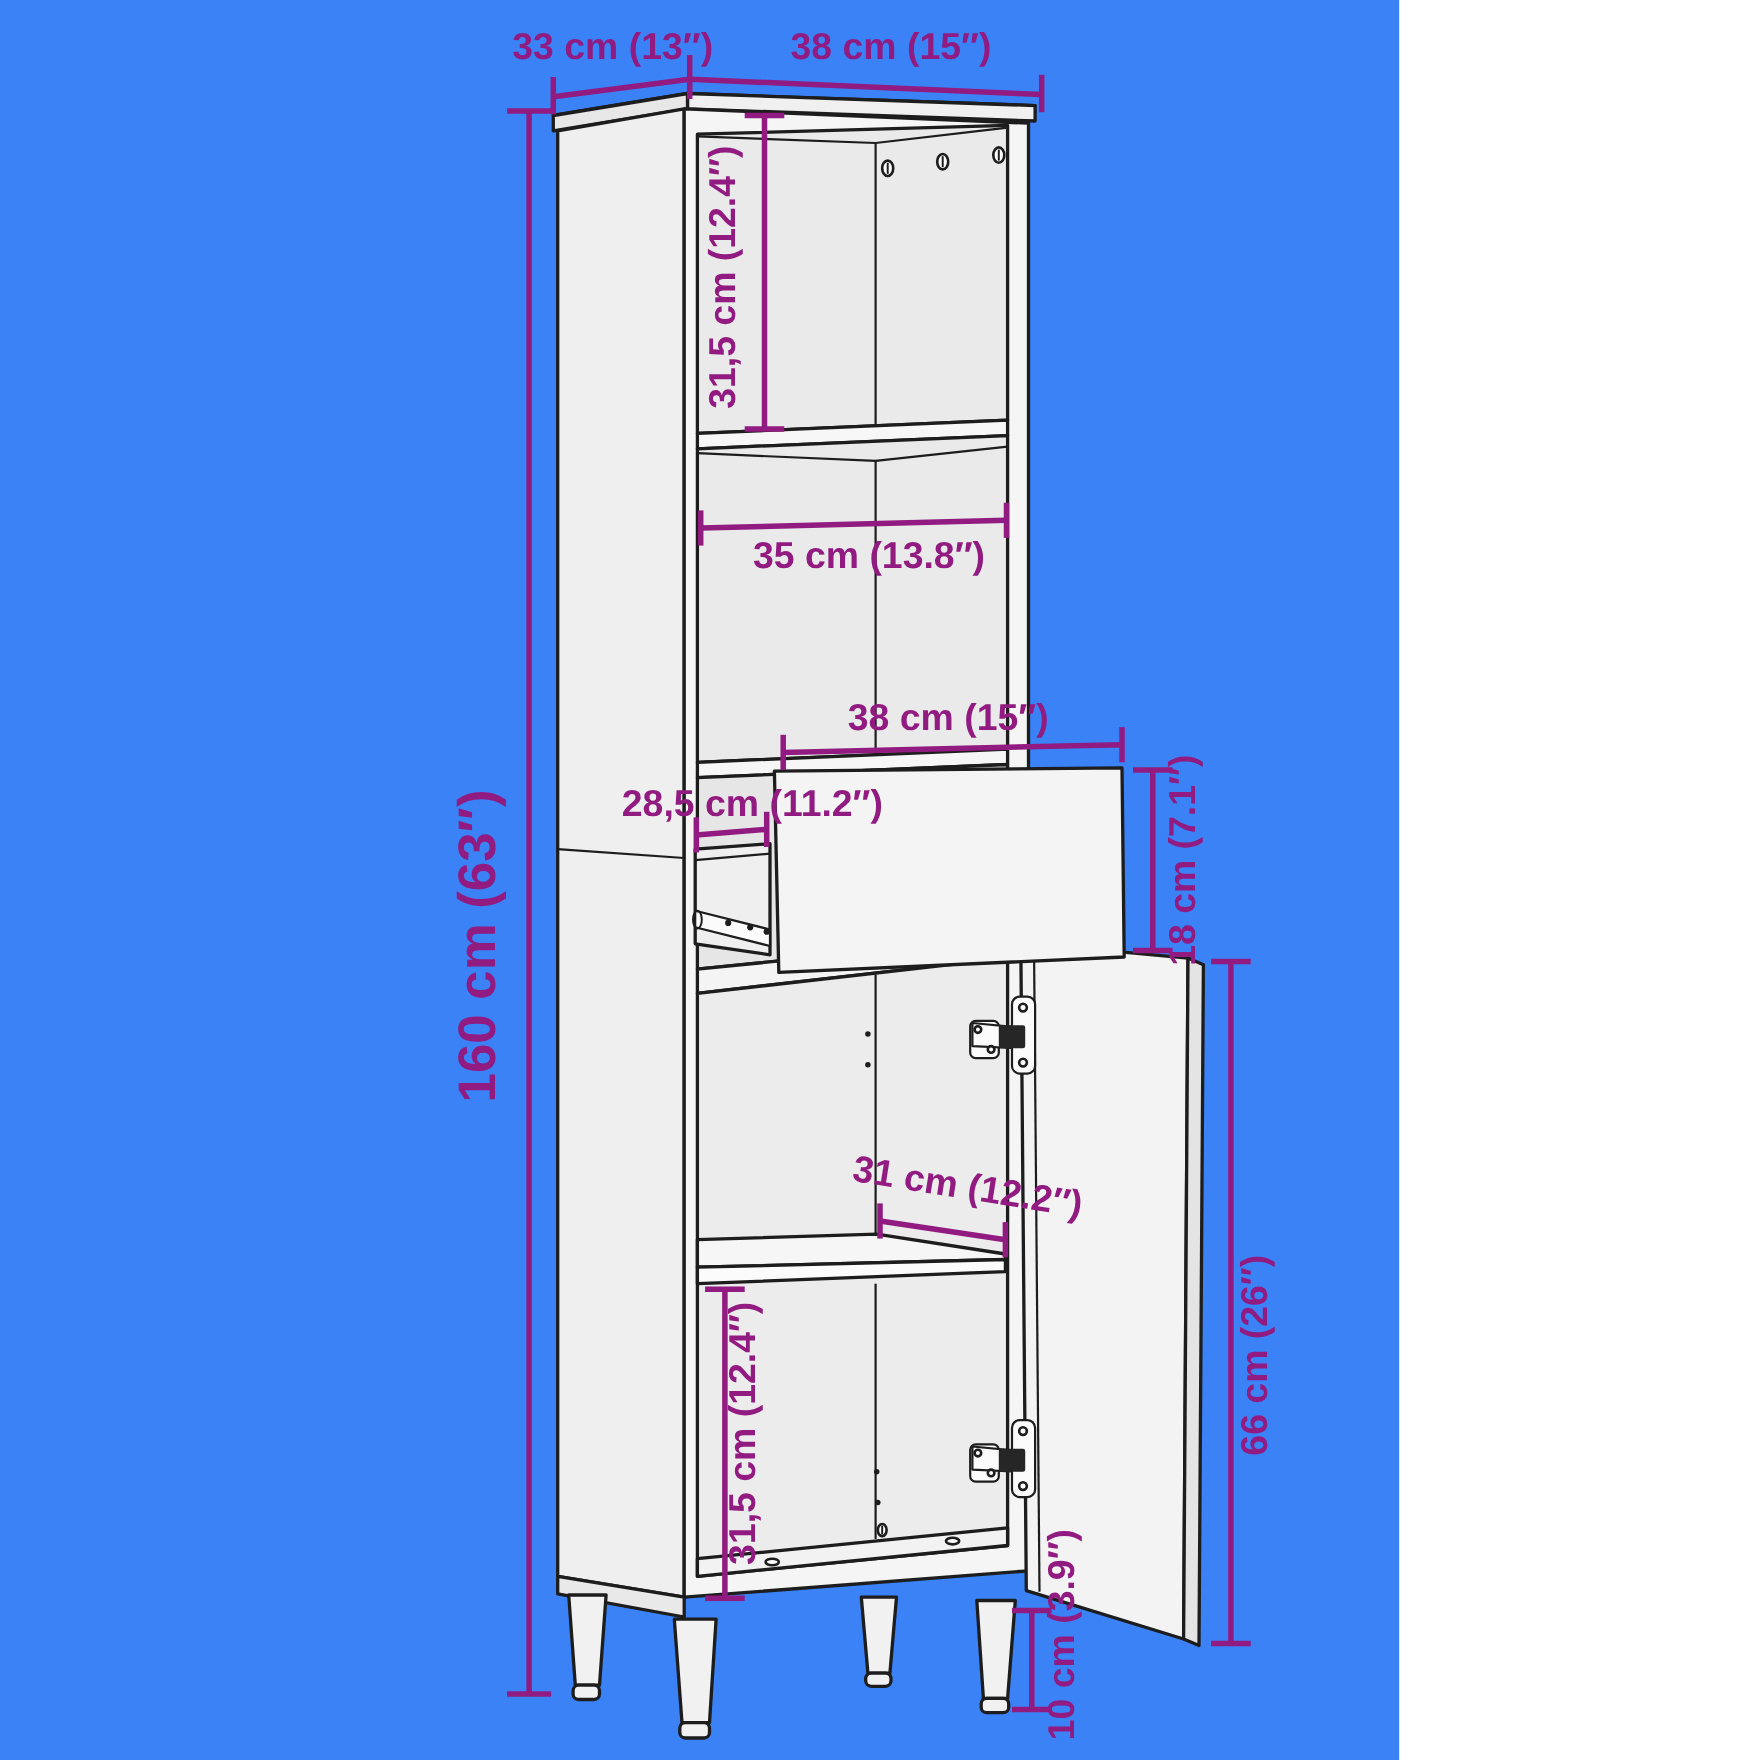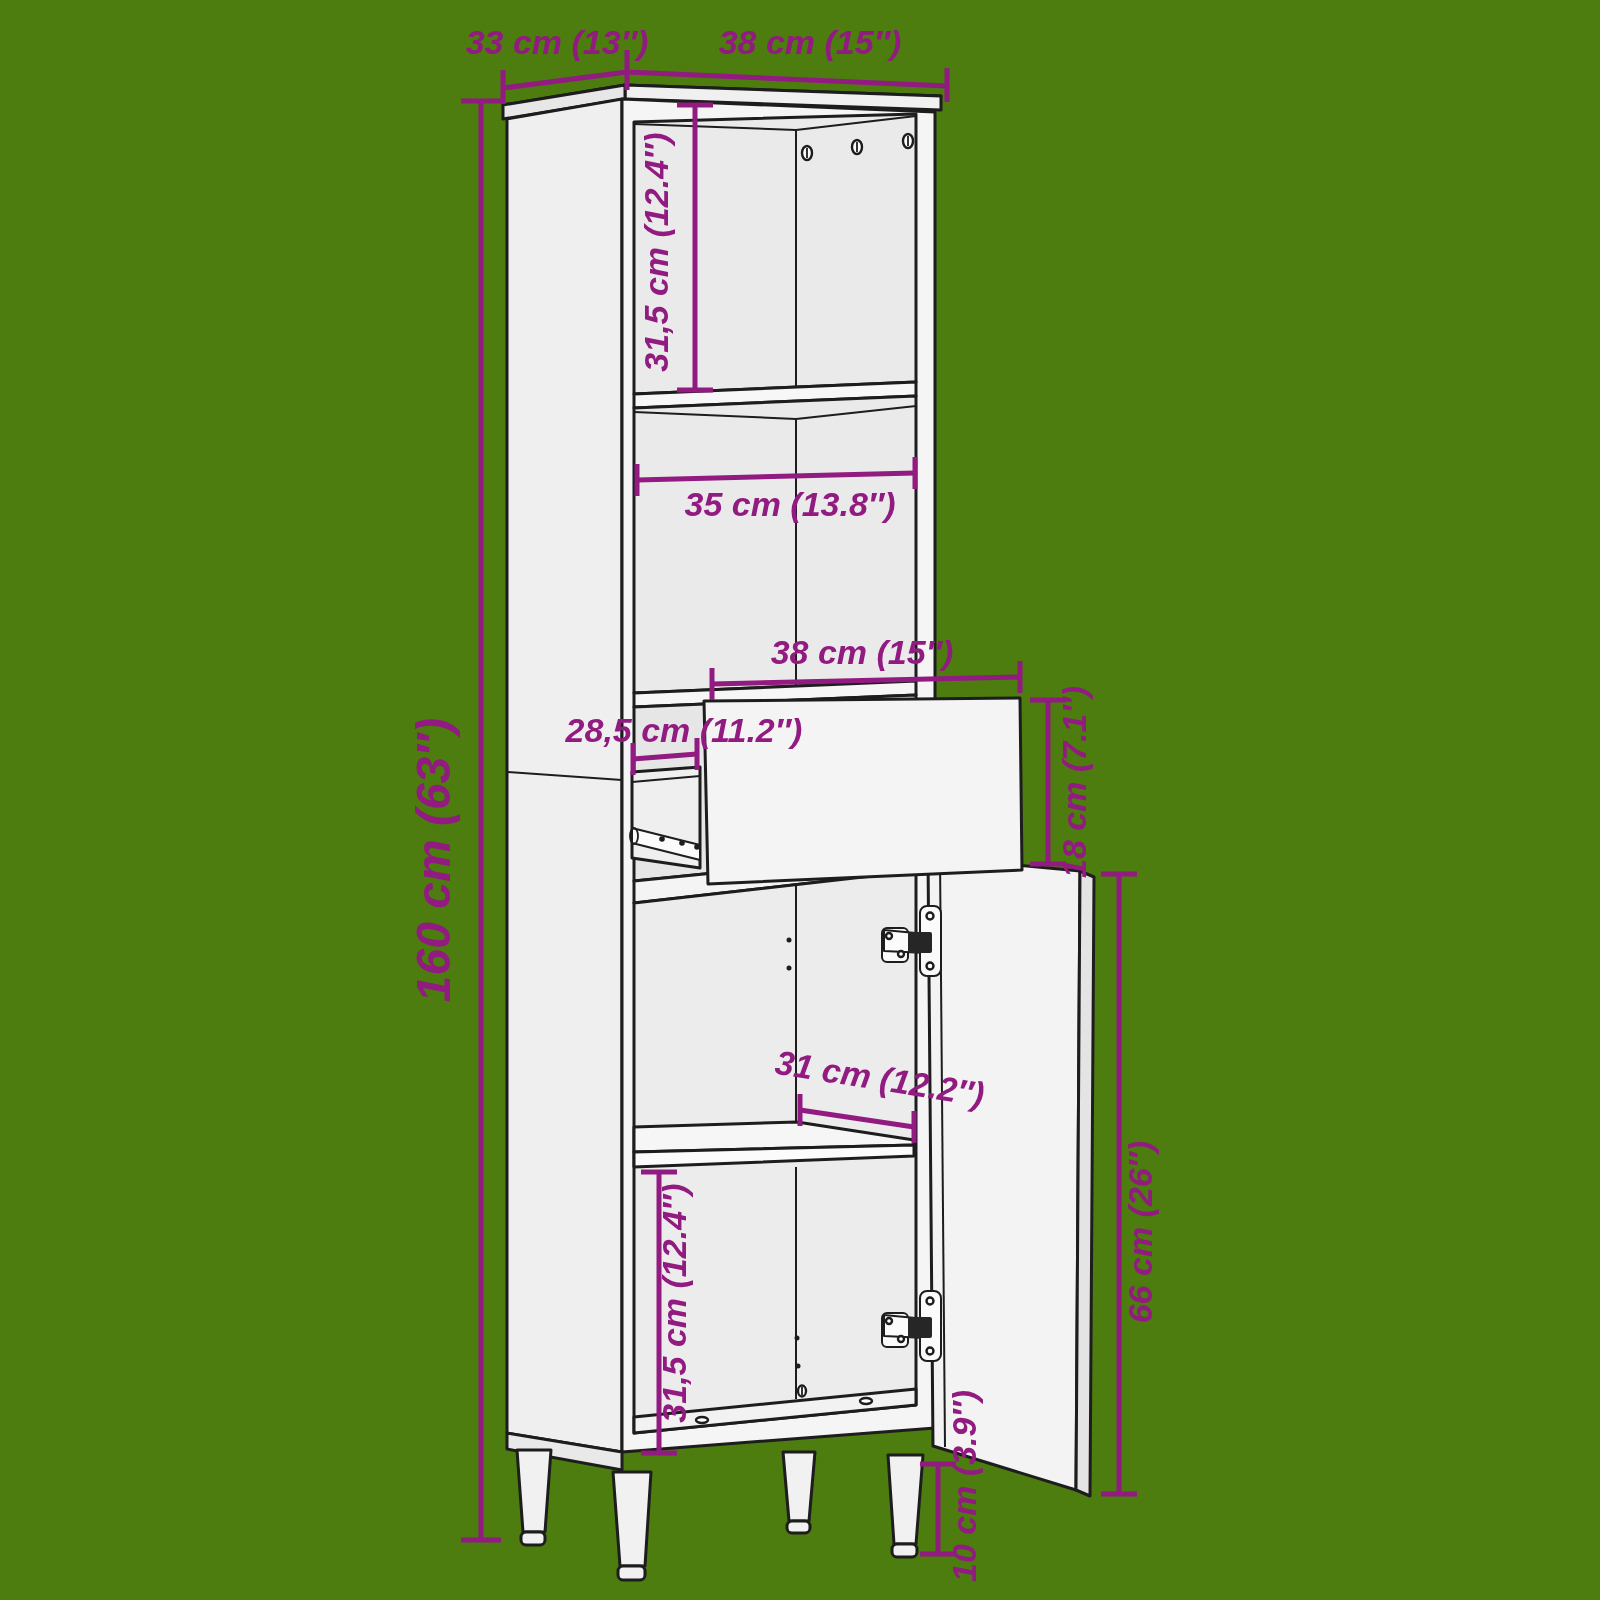--- a/index.html
+++ b/index.html
@@ -1,16 +1,16 @@
 <!DOCTYPE html>
 <html><head>
 <meta charset="utf-8">
 <style>
   html,body{margin:0;padding:0;background:#ffffff;}
-  .stage{width:1600px;height:1600px;background:#4d7c0f;position:relative;overflow:hidden;font-style:italic;}
+  .stage{width:1272px;height:1600px;background:#3b82f6;position:relative;overflow:hidden;}
   svg{display:block;}
   
   .panel{stroke:#1d1d1d;stroke-width:3;stroke-linejoin:round;}
   .inner{stroke:#1d1d1d;stroke-width:2;stroke-linejoin:round;fill:none;}
   .thin{stroke:#1d1d1d;stroke-width:1.8;fill:none;}
   .metal{stroke:#1d1d1d;stroke-width:2;stroke-linejoin:round;fill:#fbfbfb;}
   .screw{stroke:#1d1d1d;stroke-width:2.4;fill:#ffffff;}
   .dot{fill:#1d1d1d;stroke:none;}
   
   .dim-line{stroke:#911b80;stroke-width:5;fill:none;}

